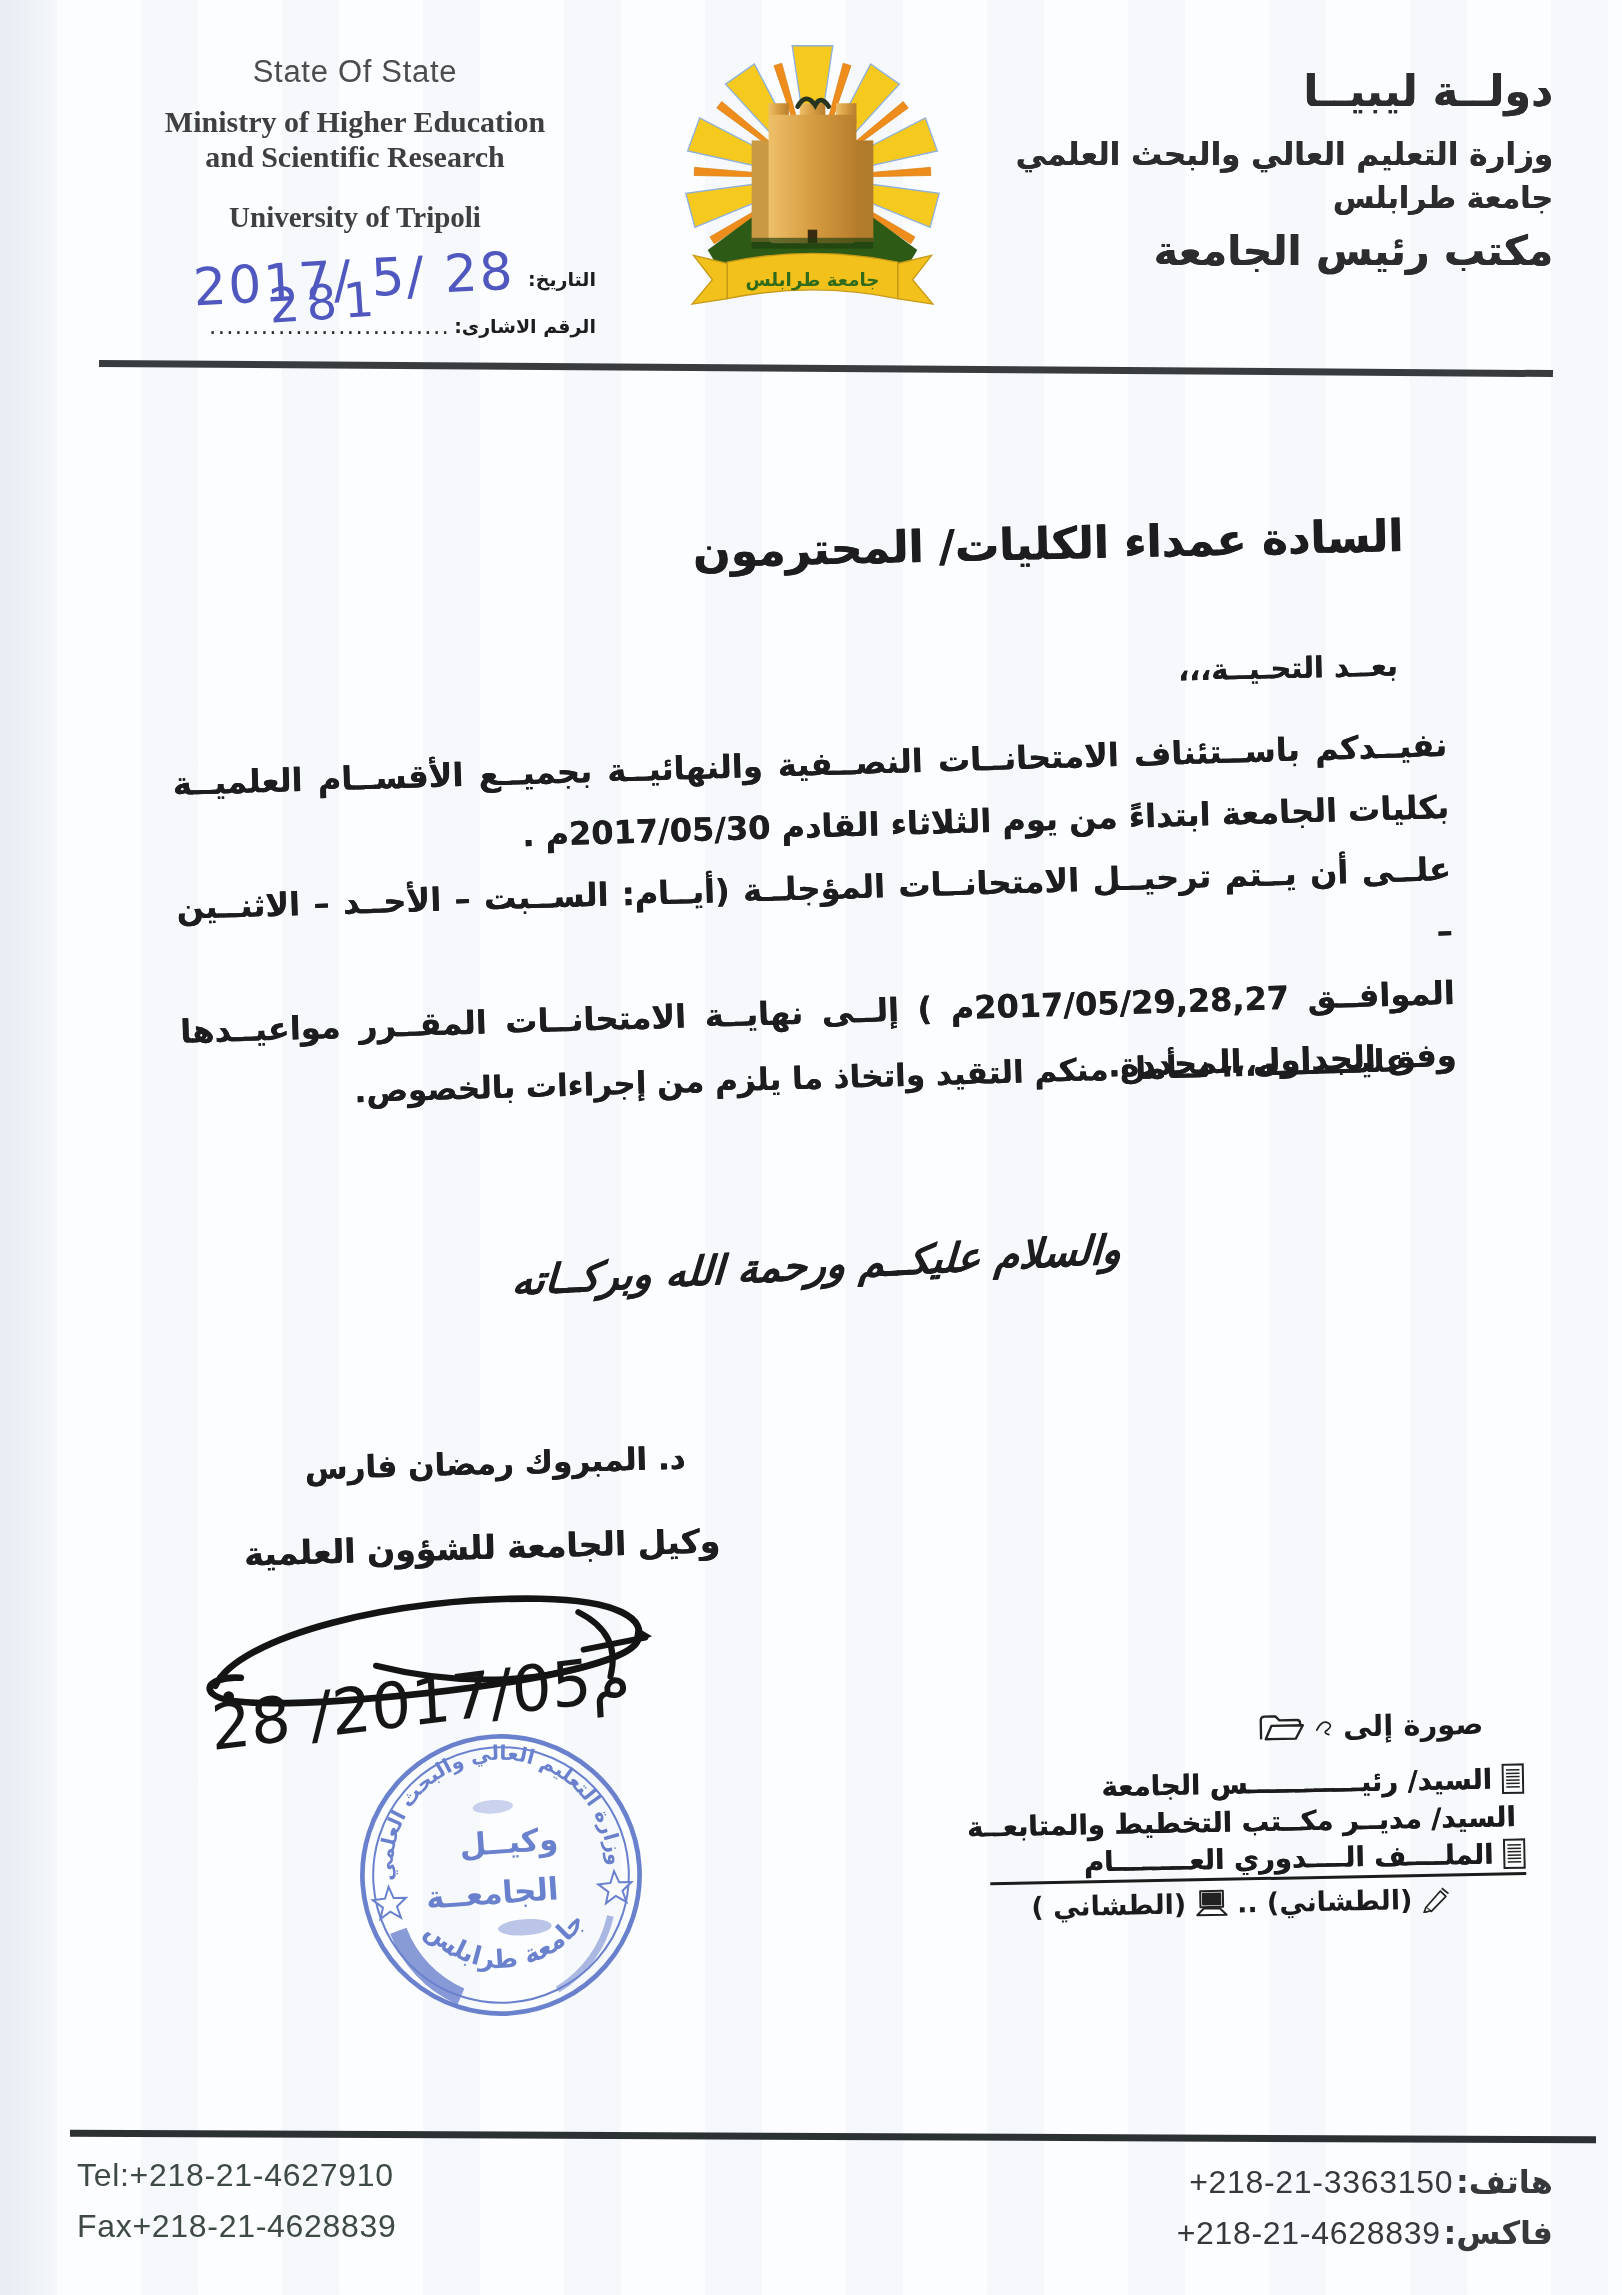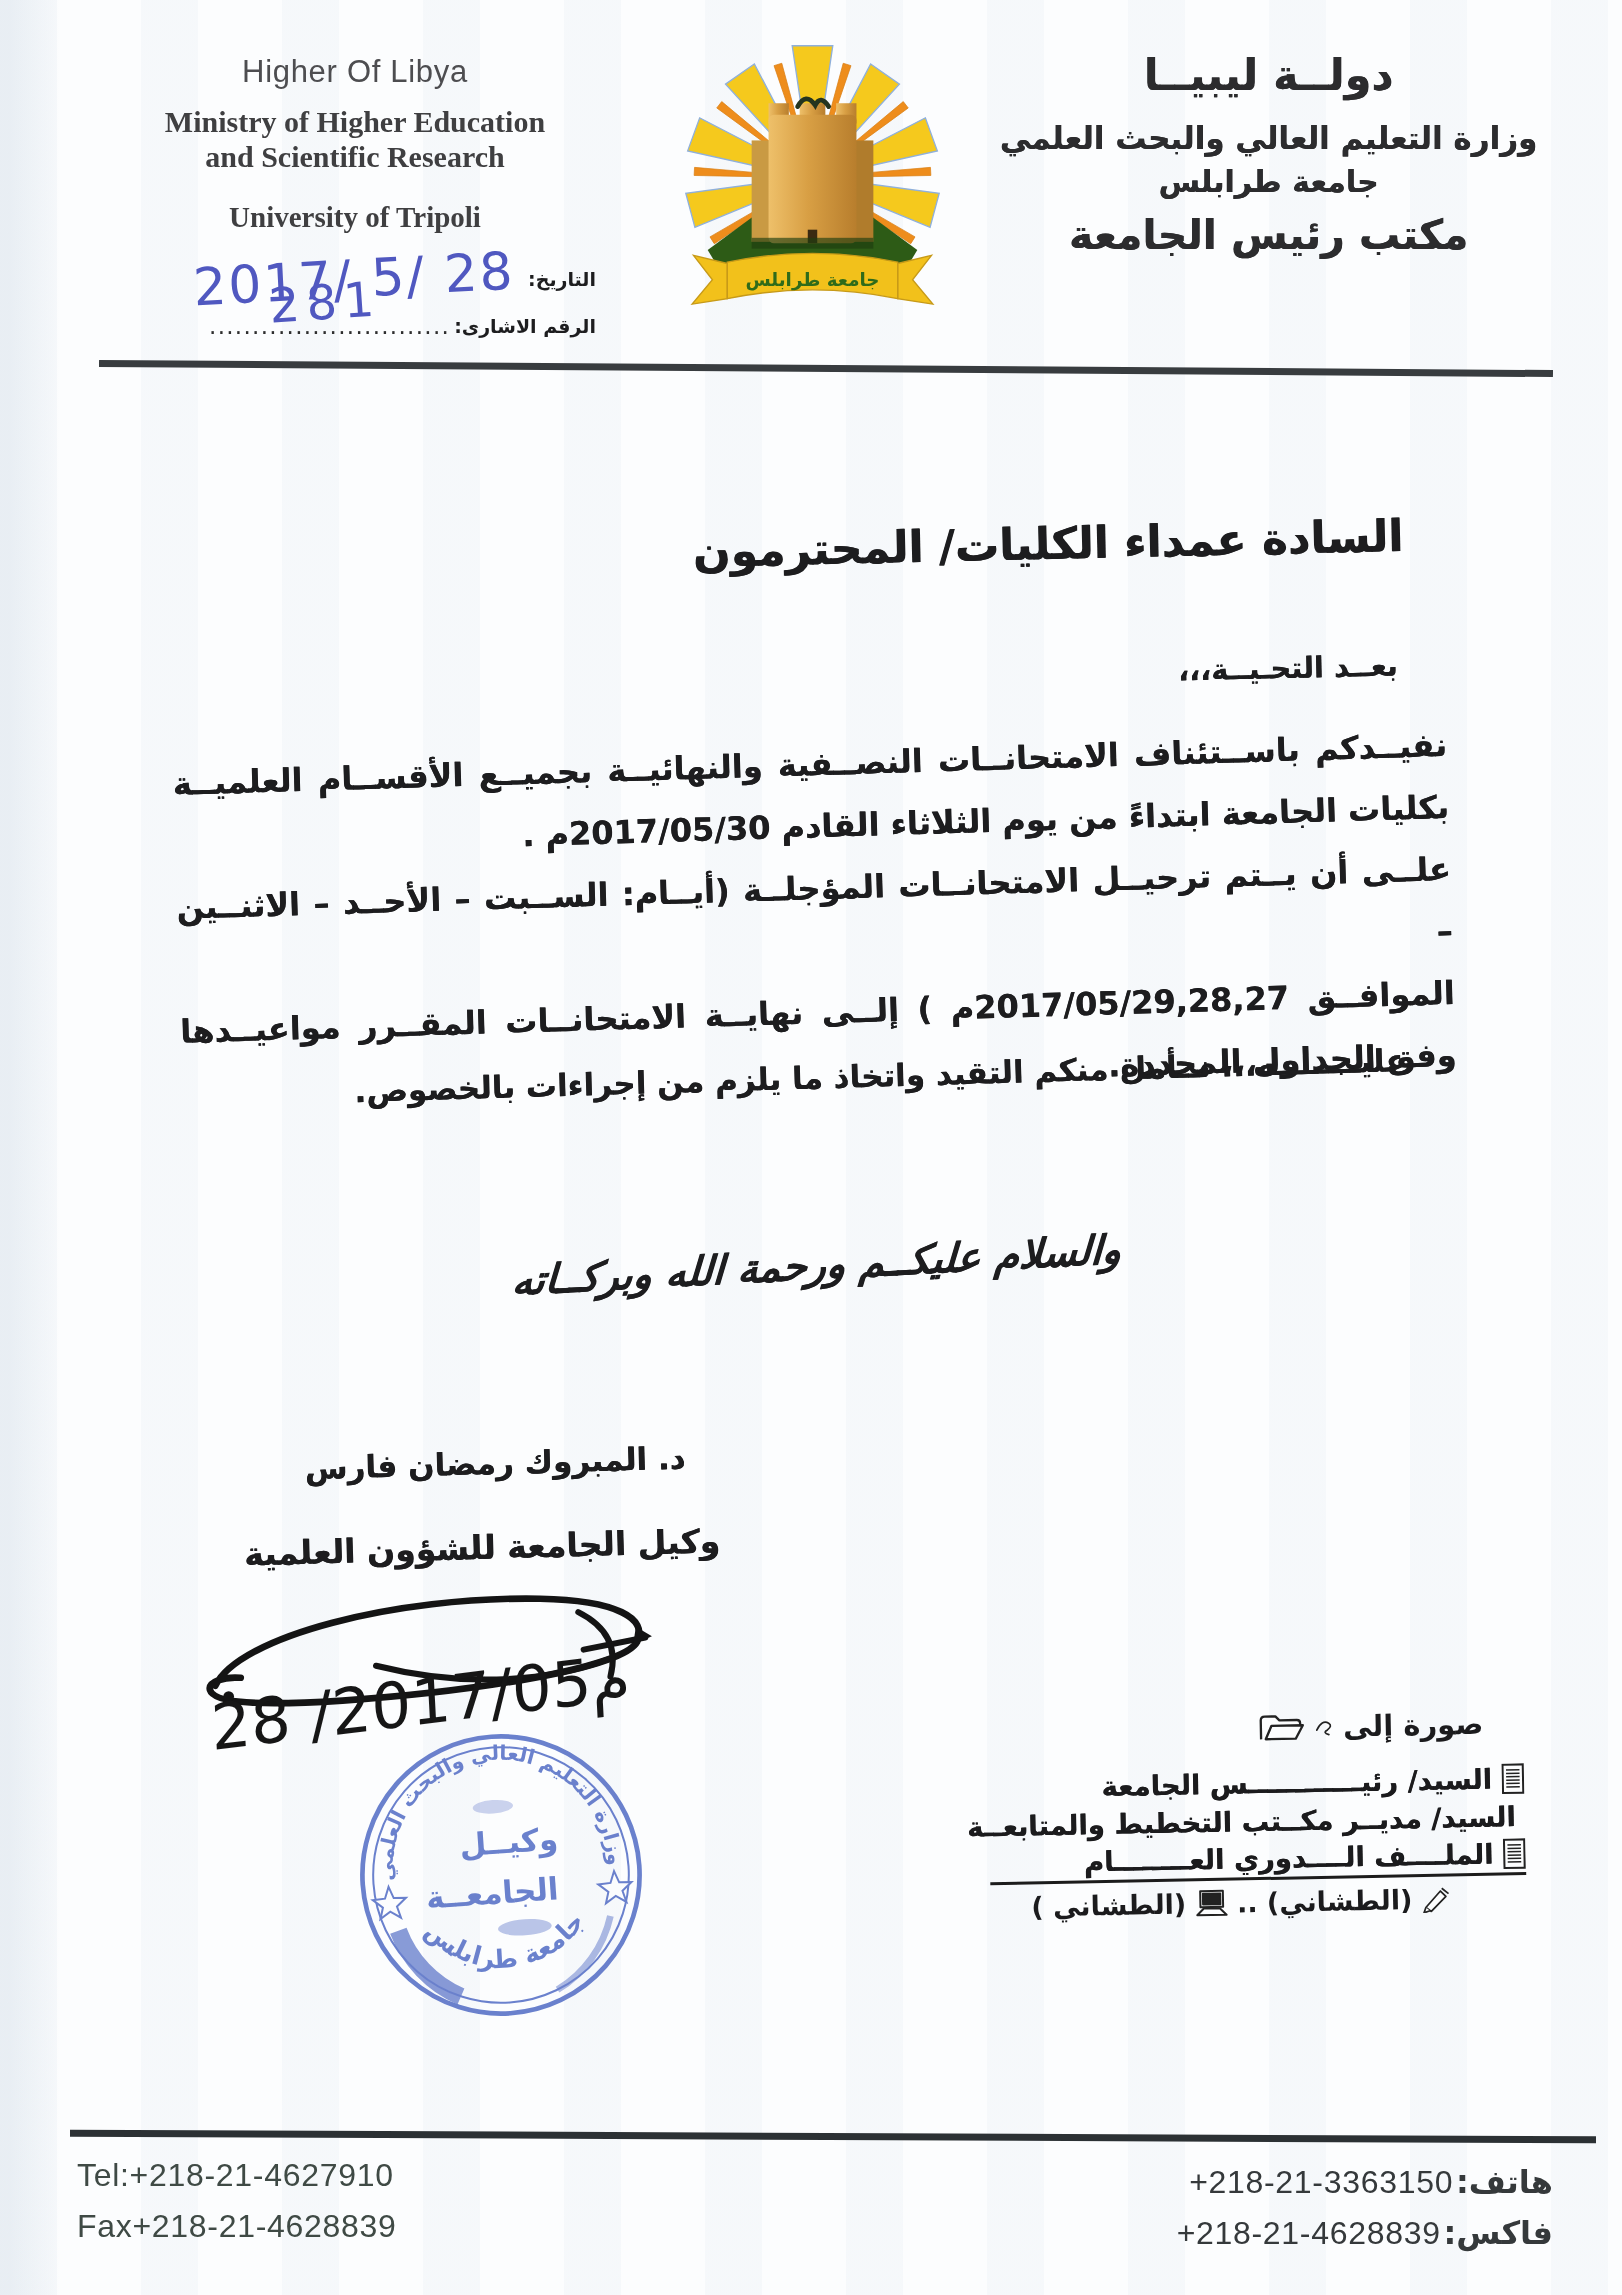--- a/index.html
+++ b/index.html
@@ -16,21 +16,21 @@
   .en-serif{font-family:"Liberation Serif","DejaVu Serif",serif;}
   .en-sans{font-family:"Liberation Sans","DejaVu Sans",sans-serif;}
 
   
   .hdr-en{left:87px;top:54px;width:536px;text-align:center;color:#3f3f41;}
   .hdr-en .country{font-size:31px;color:#4d4d50;letter-spacing:0.7px;}
   .hdr-en .min1{font-size:30px;font-weight:700;margin-top:14.7px;}
   .hdr-en .min2{font-size:30px;font-weight:700;margin-top:1.3px;}
   .hdr-en .univ{font-size:29px;font-weight:700;margin-top:27px;}
 
-  .hdr-ar{right:70px;top:50px;width:569px;text-align:center;color:#2c2c2e;}
+  .hdr-ar{right:70px;top:66px;width:569px;text-align:right;color:#2c2c2e;}
   .hdr-ar .country{font-size:43px;font-weight:700;text-shadow:0.4px 0 currentColor;}
   .hdr-ar .ministry{font-size:31px;font-weight:700;margin-top:20px;text-shadow:0.3px 0 currentColor;}
   .hdr-ar .univ{font-size:30px;font-weight:700;margin-top:8px;text-shadow:0.3px 0 currentColor;}
   .hdr-ar .office{font-size:41px;font-weight:700;margin-top:12px;text-shadow:0.5px 0 currentColor;}
 
   .date-row{left:67px;top:249px;width:529px;display:flex;direction:rtl;align-items:center;gap:13.4px;justify-content:flex-start;}
   .fld-label{font-size:19px;font-weight:700;white-space:nowrap;}
   .handw{color:#5058c0;font-weight:400;}
   .date-hw{font-size:52px;direction:ltr;transform:rotate(-3deg);letter-spacing:2px;white-space:nowrap;}
   .ref-row{left:67px;top:313px;width:529px;display:flex;direction:rtl;align-items:center;gap:4px;}
@@ -77,21 +77,21 @@
   .footer-right .num{font-size:32px;direction:ltr;unicode-bidi:isolate;font-family:"Liberation Sans","DejaVu Sans",sans-serif;letter-spacing:0.7px;font-weight:500;}
   .ltr{direction:ltr;unicode-bidi:isolate;}
   svg{display:block;}
 </style>
 </head>
 <body>
 
 <div class="page">
 
   <div class="abs hdr-en en-serif">
-    <div class="country en-sans">Higher Of Libya</div>
+    <div class="country en-sans">State Of State</div>
     <div class="min1">Ministry of  Higher Education</div>
     <div class="min2">and Scientific Research</div>
     <div class="univ">University of  Tripoli</div>
   </div>
 
   <div class="abs hdr-ar ar">
     <div class="country">دولــة ليبيــا</div>
     <div class="ministry">وزارة التعليم العالي والبحث العلمي</div>
     <div class="univ">جامعة طرابلس</div>
     <div class="office">مكتب رئيس الجامعة</div>

